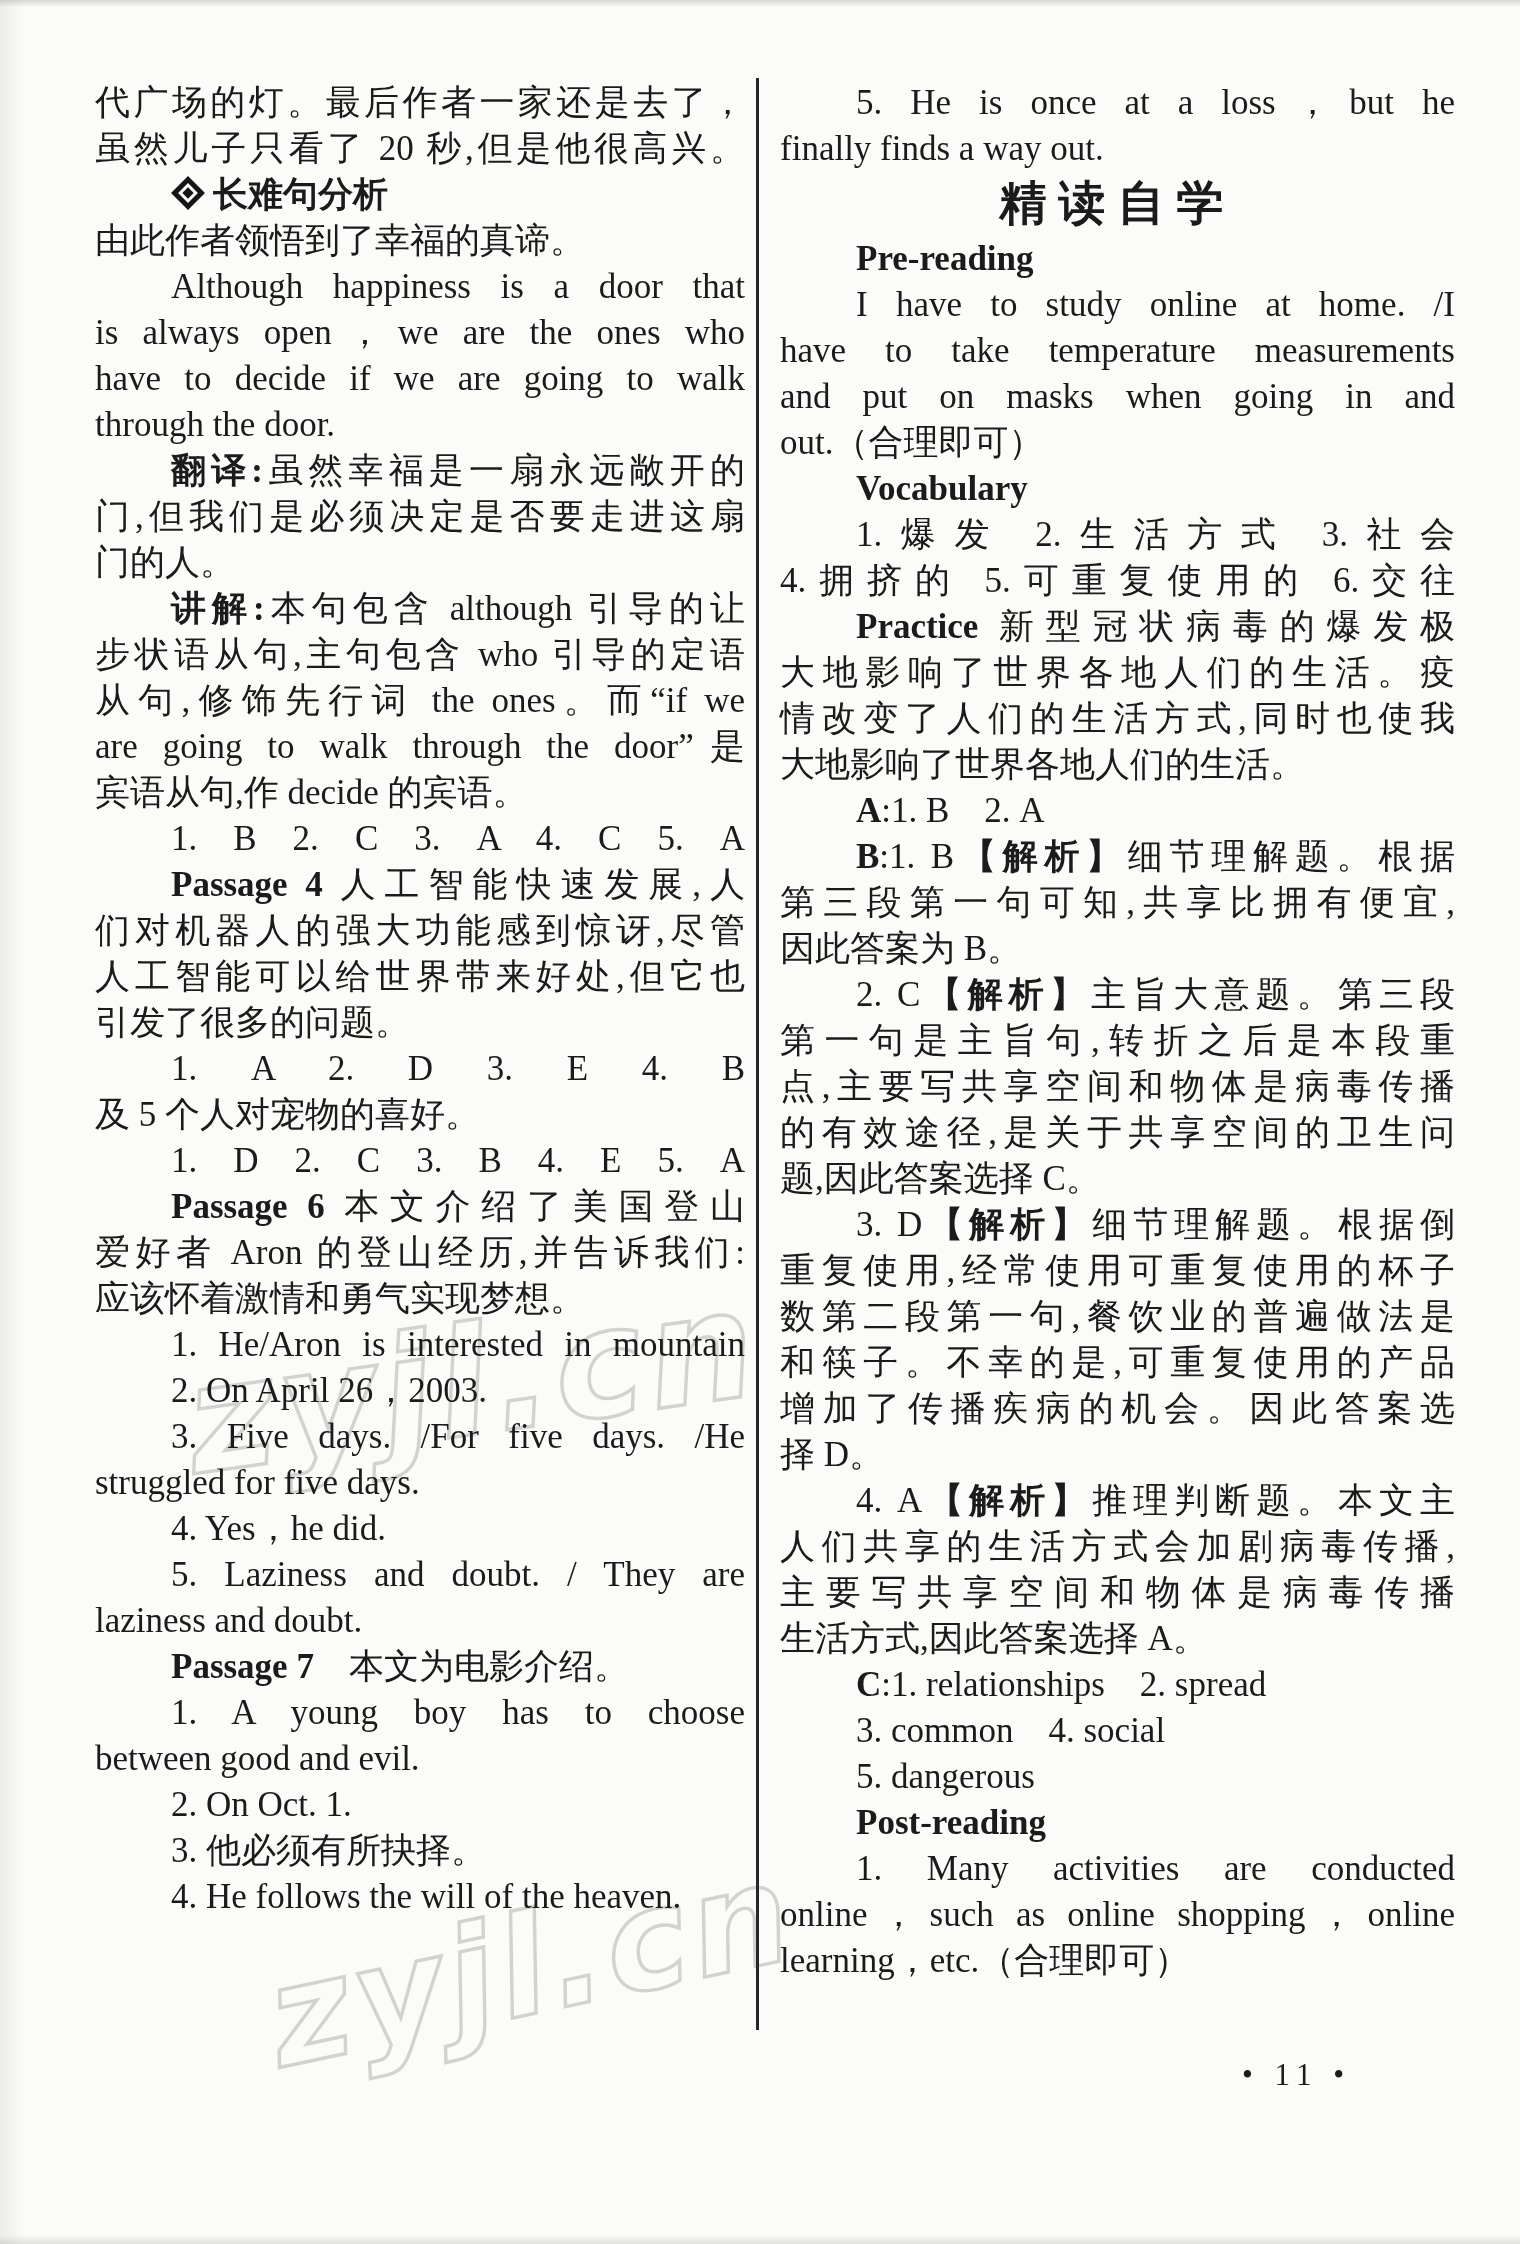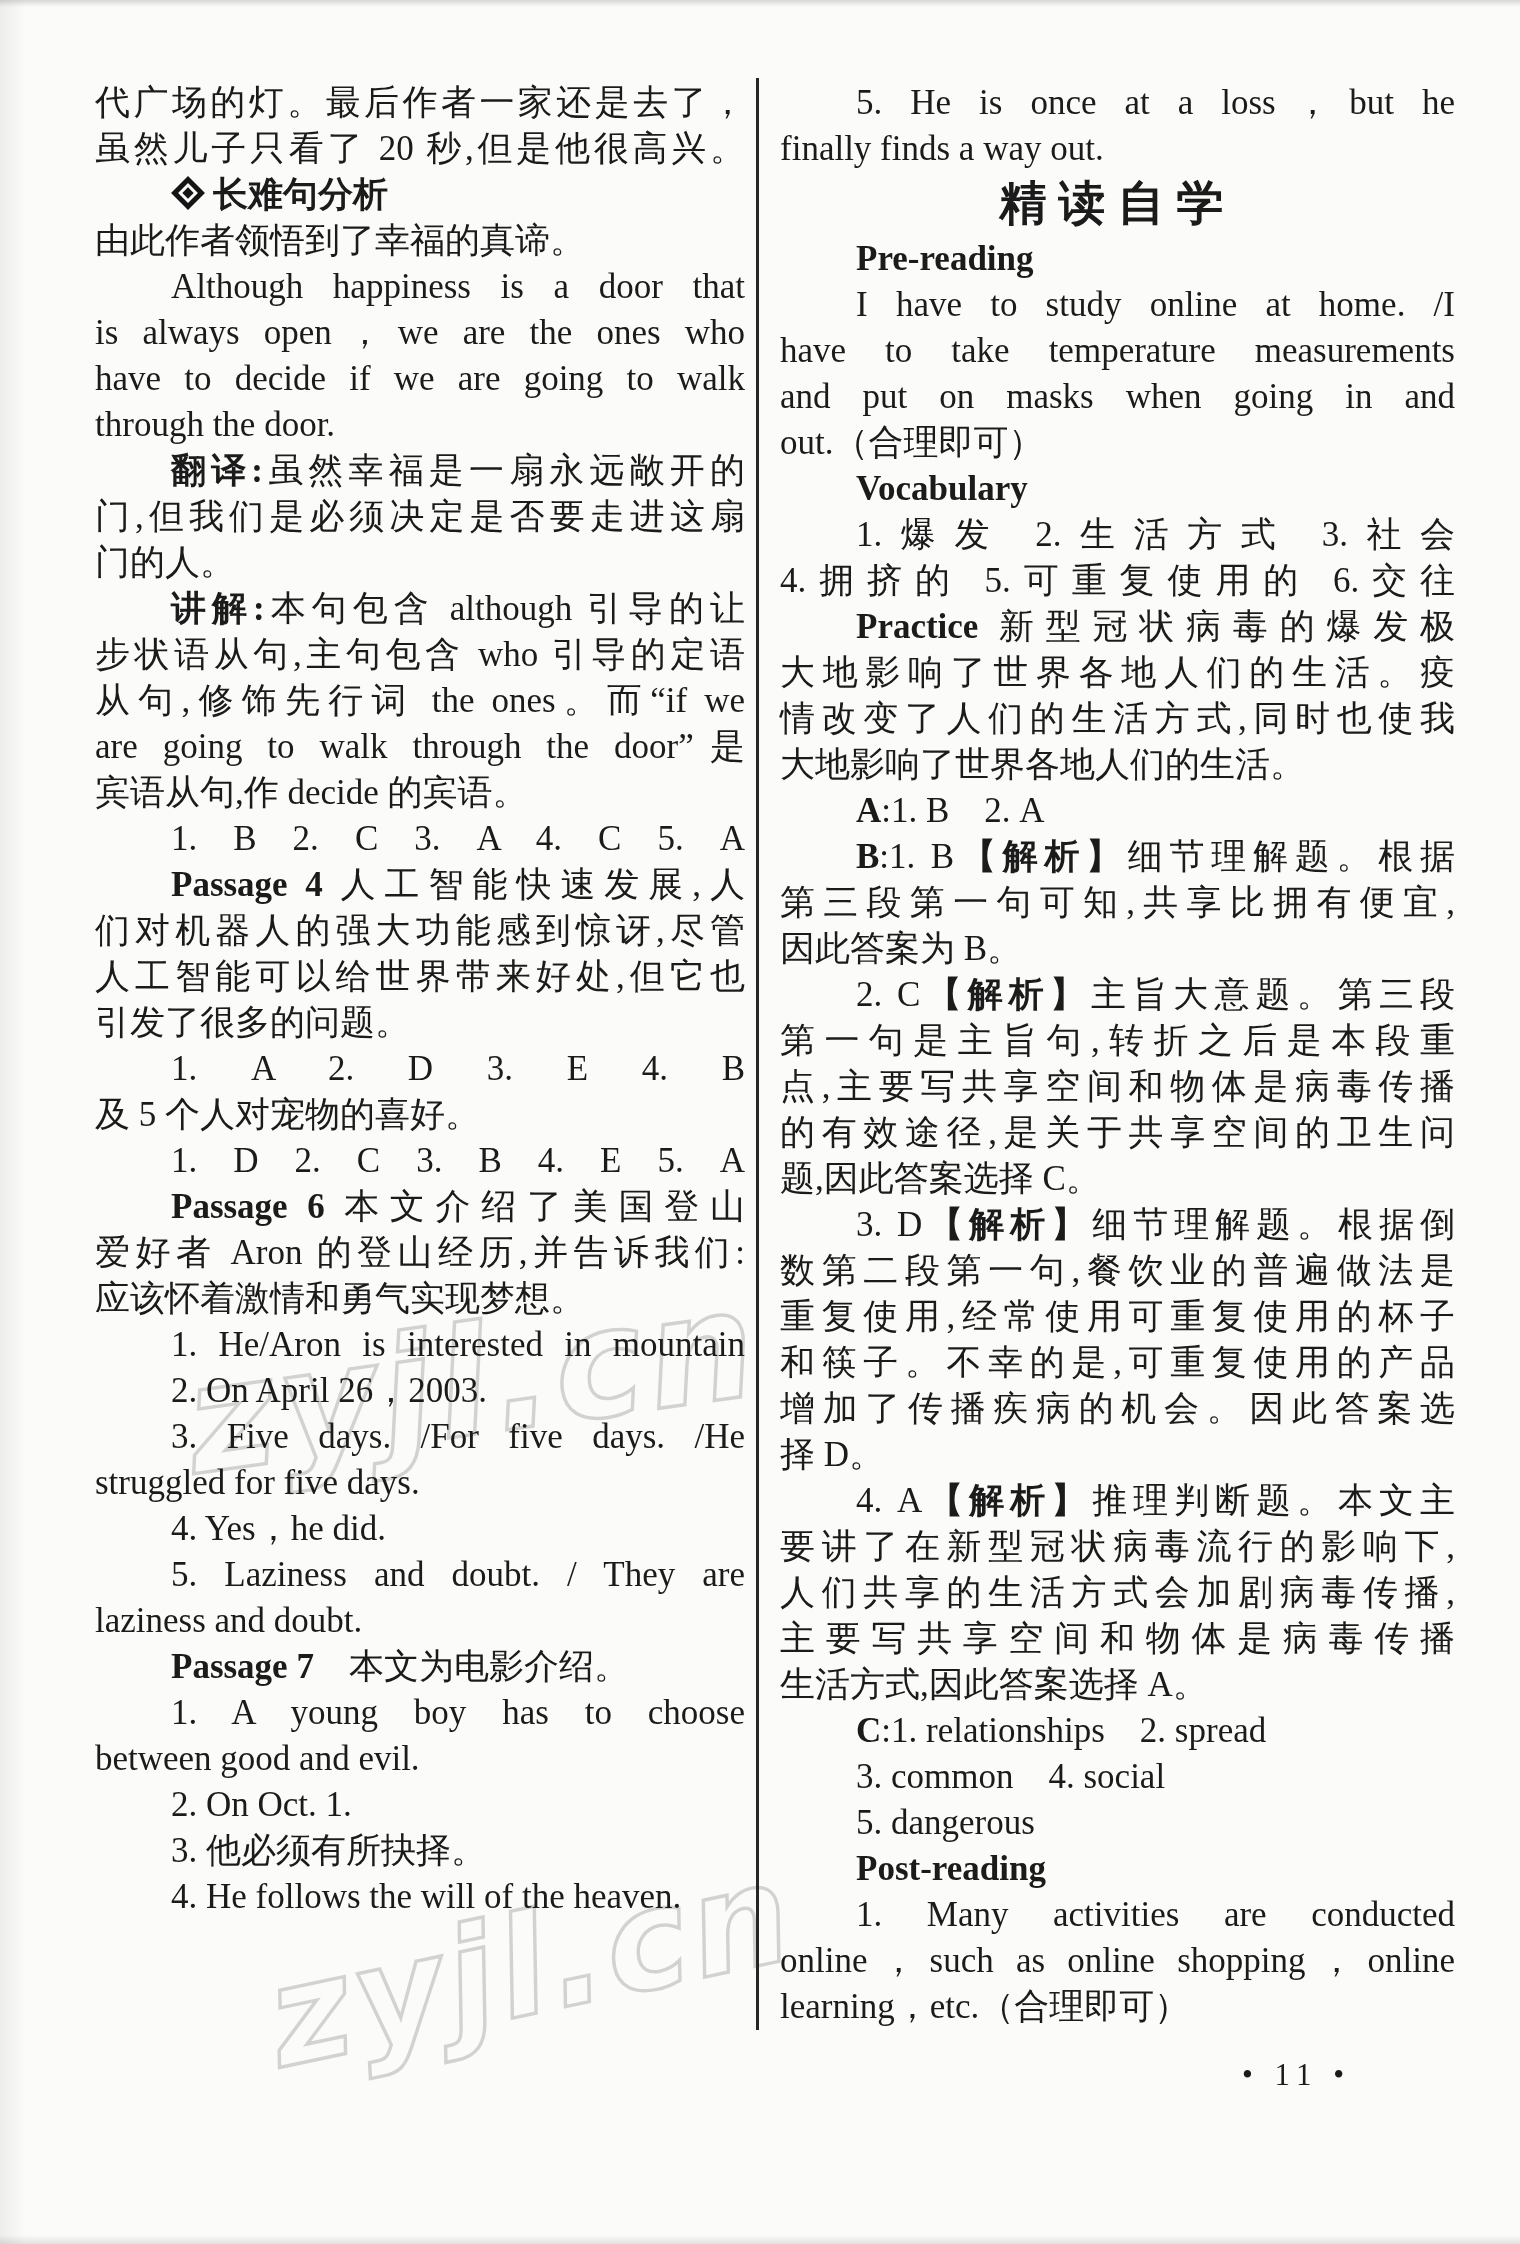--- a/index.html
+++ b/index.html
@@ -119,27 +119,26 @@
       <div class="line ind"><span class="b">A</span><span>:1.&nbsp;B　2.&nbsp;A</span></div>
       <div class="line ind j"><span class="b">B</span><span>:1.&nbsp;B</span><span class="b">【解析】</span><span>细节理解题。根据</span></div>
       <div class="line j"><span>第三段第一句可知,共享比拥有便宜,</span></div>
       <div class="line"><span>因此答案为 B。</span></div>
       <div class="line ind j"><span>2.&nbsp;C</span><span class="b">【解析】</span><span>主旨大意题。第三段</span></div>
       <div class="line j"><span>第一句是主旨句,转折之后是本段重</span></div>
       <div class="line j"><span>点,主要写共享空间和物体是病毒传播</span></div>
       <div class="line j"><span>的有效途径,是关于共享空间的卫生问</span></div>
       <div class="line"><span>题,因此答案选择 C。</span></div>
       <div class="line ind j"><span>3.&nbsp;D</span><span class="b">【解析】</span><span>细节理解题。根据倒</span></div>
+      <div class="line j"><span>重复使用,经常使用可重复使用的杯子</span></div>
       <div class="line j"><span>数第二段第一句,餐饮业的普遍做法是</span></div>
-      <div class="line j"><span>重复使用,经常使用可重复使用的杯子</span></div>
       <div class="line j"><span>和筷子。不幸的是,可重复使用的产品</span></div>
       <div class="line j"><span>增加了传播疾病的机会。因此答案选</span></div>
       <div class="line"><span>择 D。</span></div>
       <div class="line ind j"><span>4.&nbsp;A</span><span class="b">【解析】</span><span>推理判断题。本文主</span></div>
-      <div class="line j"><span>要讲了在新型冠状病毒流行的影响下,</span></div>
       <div class="line j"><span>人们共享的生活方式会加剧病毒传播,</span></div>
       <div class="line j"><span>主要写共享空间和物体是病毒传播</span></div>
       <div class="line"><span>生活方式,因此答案选择 A。</span></div>
       <div class="line ind"><span class="b">C</span><span>:1. relationships　2. spread</span></div>
       <div class="line ind"><span>3. common　4. social</span></div>
       <div class="line ind"><span>5. dangerous</span></div>
       <div class="line ind"><span class="b">Post-reading</span></div>
       <div class="line ind j"><span>1. Many activities are conducted</span></div>
       <div class="line j"><span>online，such as online shopping，online</span></div>
       <div class="line"><span>learning，etc.（合理即可）</span></div>

